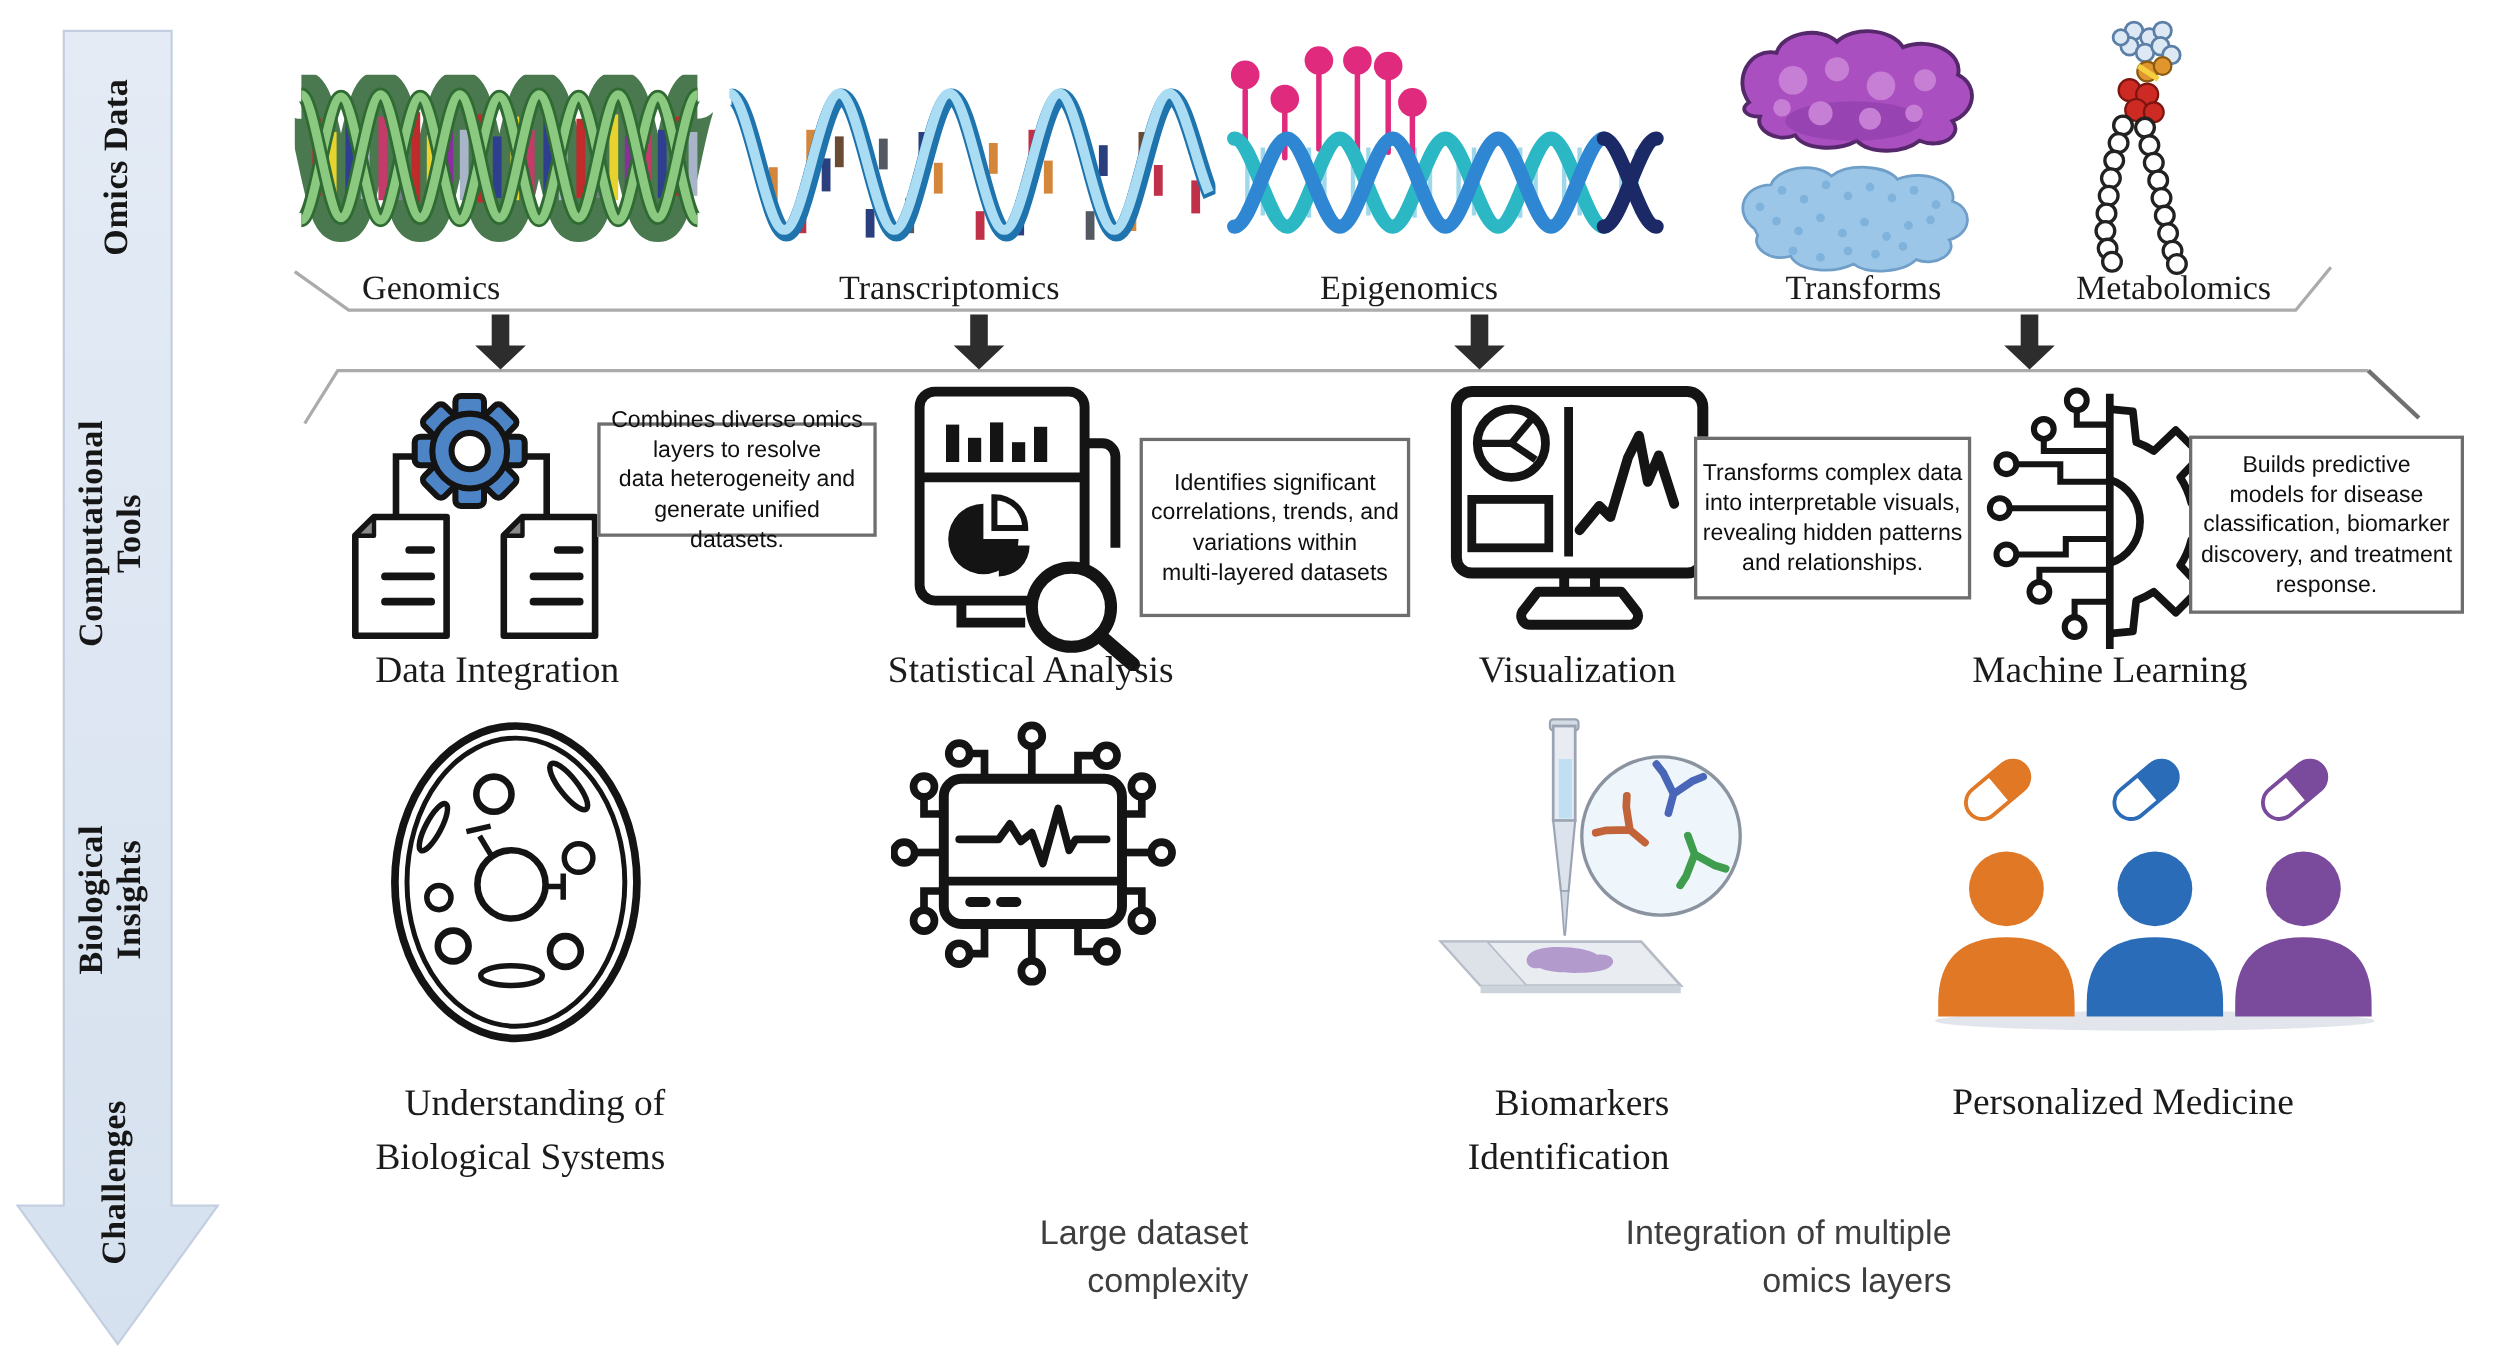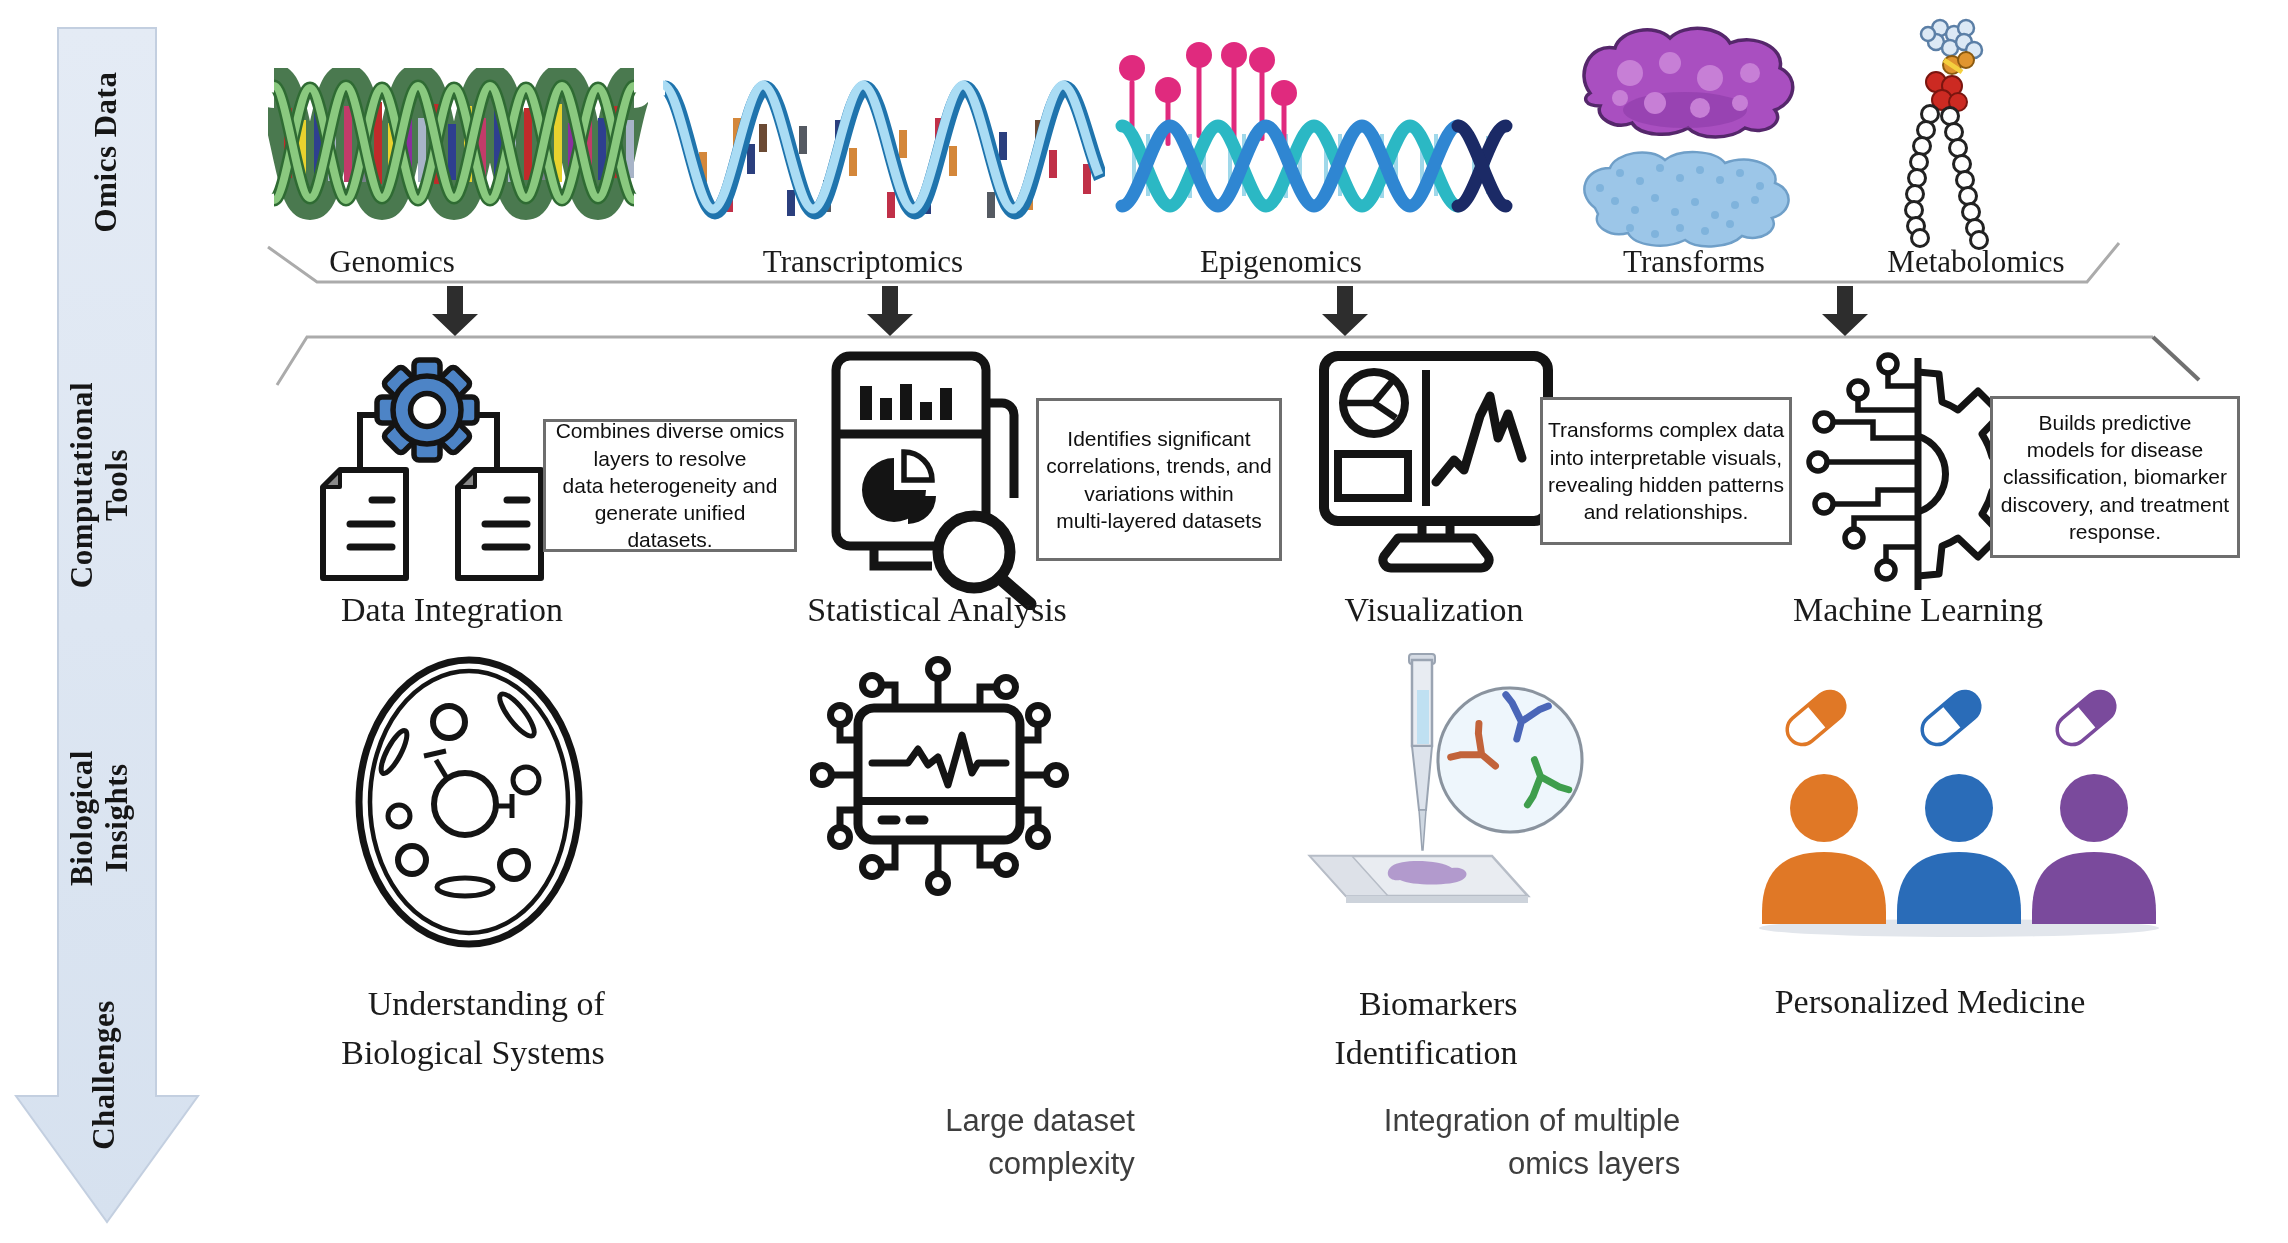--- a/index.html
+++ b/index.html
@@ -333,21 +333,21 @@
         <circle cx="56" cy="196" r="9"></circle>
       <circle cx="88" cy="228" r="9"></circle>
     </g>
   </svg>
 
   <div class="center-label tool-label" style="left:452px;top:610px">Data Integration</div>
   <div class="center-label tool-label" style="left:937px;top:610px">Statistical Analysis</div>
   <div class="center-label tool-label" style="left:1434px;top:610px">Visualization</div>
   <div class="center-label tool-label" style="left:1918px;top:610px">Machine Learning</div>
 
-  <div class="desc-box" style="left:543px;top:419px;width:254px;height:133px">Combines diverse omics
+  <div class="desc-box" style="left:543px;top:384px;width:254px;height:104px">Combines diverse omics
 layers to resolve
 data heterogeneity and
 generate unified datasets.</div>
   <div class="desc-box" style="left:1036px;top:398px;width:246px;height:163px">Identifies significant
 correlations, trends, and
 variations within
 multi-layered datasets</div>
   <div class="desc-box" style="left:1540px;top:397px;width:252px;height:148px">Transforms complex data
 into interpretable visuals,
 revealing hidden patterns
@@ -470,16 +470,16 @@
   </svg>
 
   <div class="center-label insight-label" style="left:473px;top:1028px">Understanding of
 Biological Systems</div>
   <div class="center-label insight-label" style="left:1426px;top:1028px">Biomarkers
 Identification</div>
   <div class="center-label insight-label" style="left:1930px;top:1002px">Personalized Medicine</div>
 
   <div class="center-label challenge-label" style="left:1040px;top:1143px">Large dataset
 complexity</div>
-  <div class="center-label challenge-label" style="left:1532px;top:1143px">Integration of multiple
+  <div class="center-label challenge-label" style="left:1626px;top:1143px">Integration of multiple
 omics layers</div>
 
 </div>
 
 </body></html>

